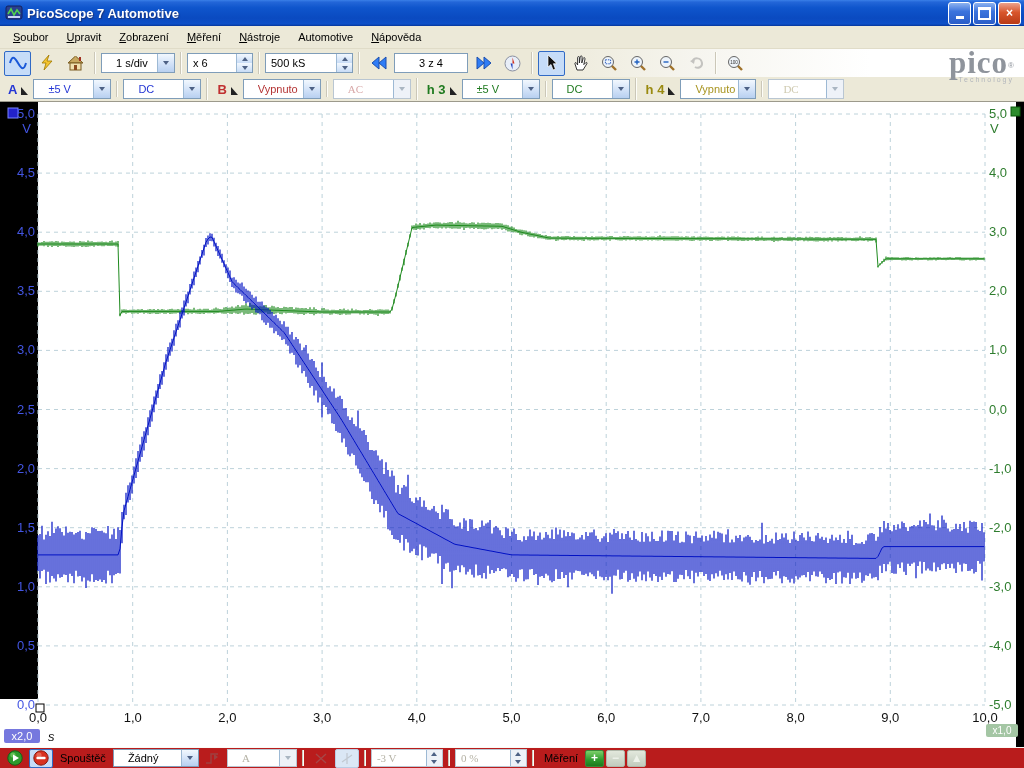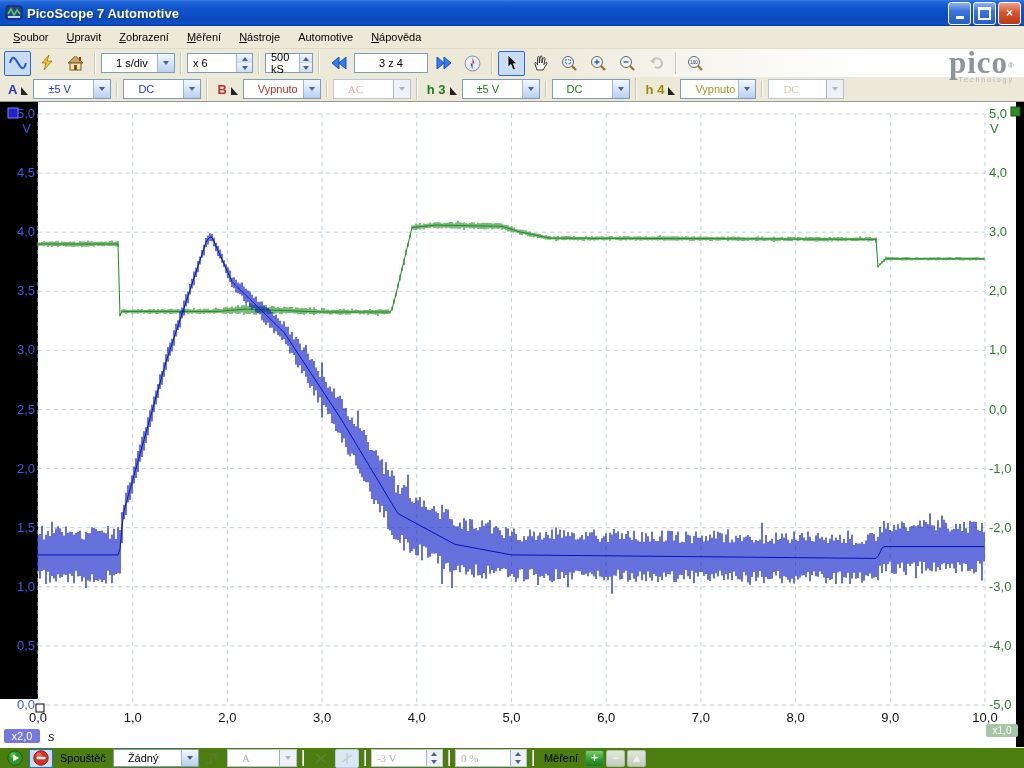--- a/index.html
+++ b/index.html
@@ -55,21 +55,21 @@
   .combo.disabled .arrowbtn,.spin.disabled .spinbtns div{background:#eef2f8;}
   .combo.disabled .arrowbtn i{border-top-color:#aab6c2;}
   .chlabel{font-weight:bold;font-size:13px;margin:0 2px 0 4px;position:relative;flex:none;}
   .logo{position:absolute;right:10px;top:-2px;text-align:right;line-height:1;}
   .logo .p{font-family:"Liberation Serif","DejaVu Serif",serif;font-size:31px;font-weight:bold;color:#8f949c;letter-spacing:1px;}
   .logo .r{font-size:8px;color:#8f949c;vertical-align:super;}
   .logo .t{font-size:7px;color:#b2b6bc;letter-spacing:2px;margin-top:-2px;}
   
   .chartwrap{height:645px;position:relative;background:#fff;border-radius:6px;}
   
-  .statusbar{height:20px;background:#4d7c0f;border-top:1px solid #fbfaf5;display:flex;align-items:center;padding:0 3px;gap:2px;}
+  .statusbar{height:20px;background:#b91c1c;border-top:1px solid #fbfaf5;display:flex;align-items:center;padding:0 3px;gap:2px;}
   .statusbar .lbl{margin:0 5px;flex:none;}
   .mbtn{width:17px;height:15px;border-radius:2px;display:flex;align-items:center;justify-content:center;
     color:#fff;font-weight:bold;font-size:12px;flex:none;border:1px solid #3a8a3a;
     background:linear-gradient(180deg,#7cd06a,#2d9a2d 60%,#1d7a1d);}
   .mbtn.disabled{background:linear-gradient(180deg,#e2e8dc,#c2ccbe);border-color:#b0b8aa;color:#eef2ea;}
 </style>
 </head>
 <body>
 
 <div class="titlebar">
@@ -136,21 +136,21 @@
     <span class="spinbtns">
         <div class="up">
           <i></i>
         </div>
         <div class="dn">
           <i></i>
         </div>
       </span>
   </div>
   <div class="vsep"></div>
-  <div class="spin" style="width:48px">
+  <div class="spin" style="width:88px">
     <span class="val">500 kS</span>
     <span class="spinbtns">
         <div class="up">
           <i></i>
         </div>
         <div class="dn">
           <i></i>
         </div>
       </span>
   </div>

